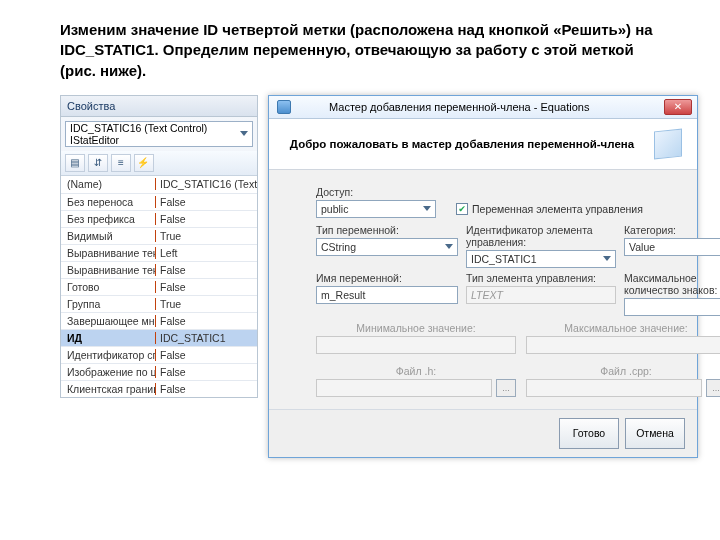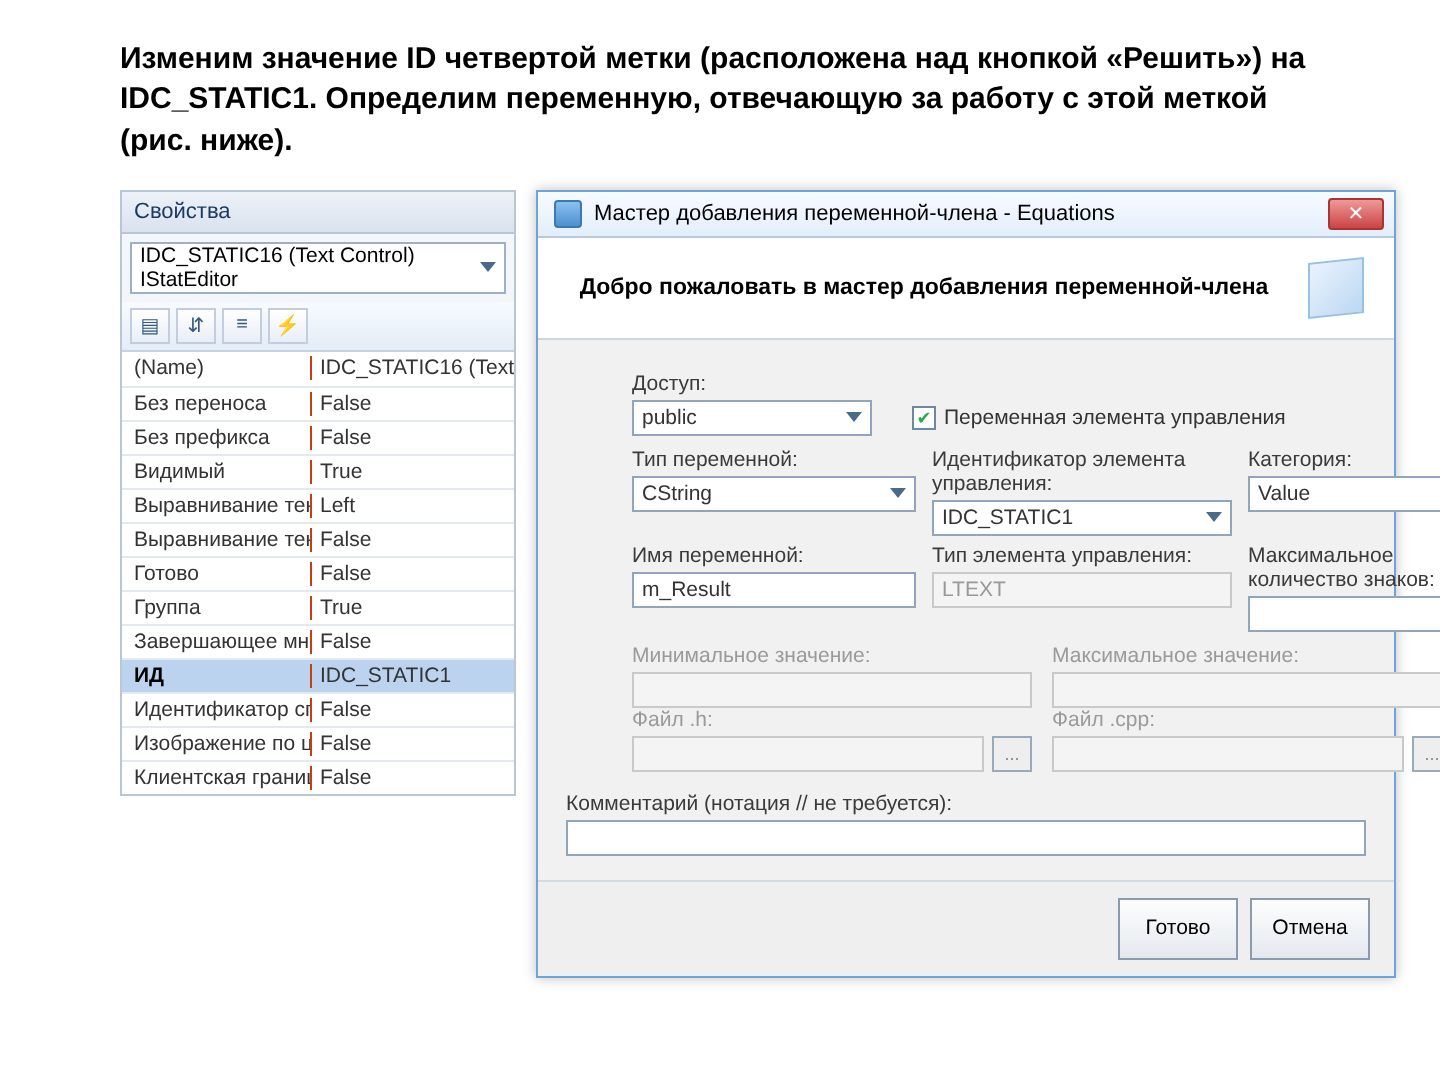--- a/index.html
+++ b/index.html
@@ -96,27 +96,27 @@
   }
   .wiz-body { padding:10px 14px 4px 14px; font-size:10.5px; color:#333; }
   .lbl { color:#3a3a3a; margin-bottom:2px; }
   .lbl.dim { color:#9a9a9a; }
   .combo,.input {
     height:18px;border:1px solid #8fa6bd;background:#fff;
     display:flex;align-items:center;justify-content:space-between;
     padding:0 4px;font-size:10.5px;
   }
   .combo.small{width:120px;}
-  .input.dis { background:#f4f4f4;color:#999;border-color:#c9c9c9; }
+  .input.dis { background:#f4f4f4;color:#999;border-color:#c9c9c9;font-style:italic; }
   .checkwrap { display:flex;align-items:center;gap:4px;margin-left:6px; }
   .chk { width:12px;height:12px;border:1px solid #6d88a3;background:#fff;display:flex;align-items:center;justify-content:center; }
   .chk.on::after{content:"✔";font-size:9px;color:#2a5;}
   .sector { margin-top:6px;margin-left:33px; }
   .grid3 { display:grid; grid-template-columns:142px 150px 122px; gap:4px 8px; }
-  .grid2 { display:grid; grid-template-columns:200px 200px; gap:0 10px; margin-top:6px; }
+  .grid2 { display:grid; grid-template-columns:200px 200px; gap:11px 10px; margin-top:6px;text-align:center; }
   .dot3 { width:20px;height:18px;border:1px solid #9aaabb;background:#eee;display:flex;align-items:center;justify-content:center;font-size:9px;color:#888;margin-left:4px; }
   .file-row{display:flex;align-items:center;}
   .file-row .input{flex:1;}
   .comment-row{display:flex;align-items:center;margin-top:10px;}
   .comment-row .input{flex:1;}
   .wiz-footer{
     display:flex;justify-content:flex-end;gap:6px;
     padding:8px 12px;border-top:1px solid #d5dbe3;background:#efefef;margin-top:8px;
   }
   .btn{
@@ -196,21 +196,21 @@
           </div>
           <div class="row">
             <div class="cell-l">Клиентская границ</div>
             <div class="cell-r">False</div>
           </div>
         </div>
     </div>
 
     <div class="wizard">
       <div class="wiz-titlebar">
-        <div style="display:flex;align-items:center;">
+        <div style="display:flex;align-items:center;gap:32px;">
           <span class="icon"></span>
           <span>Мастер добавления переменной-члена - Equations</span>
         </div>
         <div class="wiz-close">✕</div>
       </div>
       <div class="wiz-header">
         <div class="wiz-header-text">Добро пожаловать в мастер добавления переменной-члена</div>
         <div class="wiz-cube"></div>
       </div>
       <div class="wiz-body">
@@ -289,26 +289,20 @@
           </div>
           <div>
             <div class="lbl dim">Файл .cpp:</div>
             <div class="file-row">
               <div class="input dis"></div>
               <div class="dot3">...</div>
             </div>
           </div>
         </div>
 
-        <div class="comment-row">
-          <div style="flex:1">
-            <div class="lbl">Комментарий (нотация // не требуется):</div>
-            <div class="input"></div>
-          </div>
-        </div>
       </div>
       <div class="wiz-footer">
         <div class="btn">Готово</div>
         <div class="btn">Отмена</div>
       </div>
     </div>
   </div>
 </div>
 
 </body></html>

